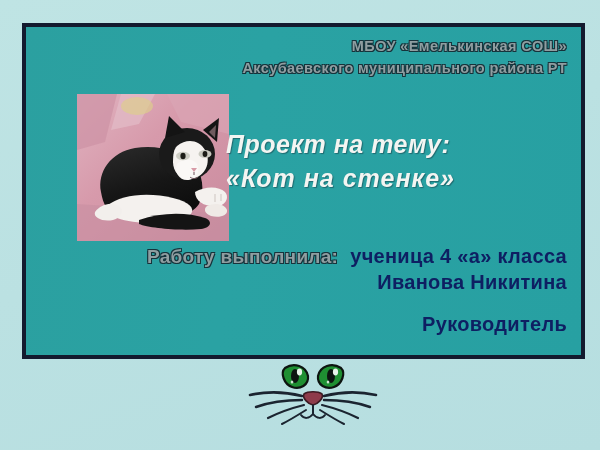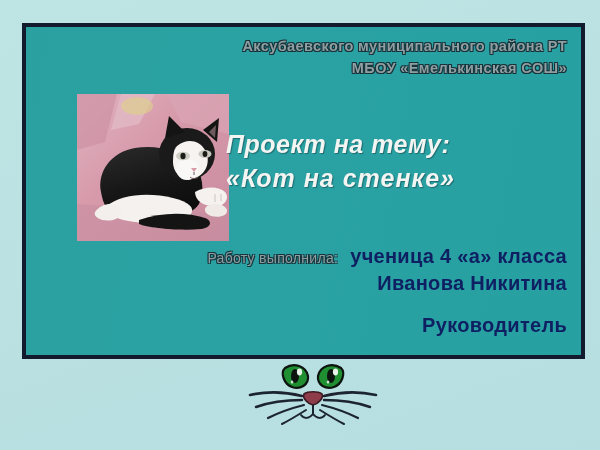--- a/index.html
+++ b/index.html
@@ -104,22 +104,22 @@
     box-sizing: border-box;
     padding-right: 12px;
     text-align: right;
   }
   .credit-group { margin-bottom: 16px; }
   .credit-row {
     line-height: 25px;
     white-space: nowrap;
   }
   .credit-label {
-    font-size: 14px;
-    font-weight: normal;
+    font-size: 19px;
+    font-weight: bold;
     color: #8f9ea1;
     letter-spacing: 0.3px;
     text-shadow:
       -1px -1px 0 #17333b,
        1px -1px 0 #17333b,
       -1px  1px 0 #17333b,
        1px  1px 0 #17333b;
     margin-right: 12px;
     padding-left: 19px;
   }
@@ -142,22 +142,22 @@
   .catface svg { display: block; width: 150px; height: 72px; }
 </style>
 </head>
 <body>
 
 <div class="slide">
 
   <div class="panel">
 
     <div class="header-block">
+      <div class="header-line">МБОУ «Емелькинская  СОШ»</div>
       <div class="header-line">Аксубаевского муниципального района  РТ</div>
-      <div class="header-line">МБОУ «Емелькинская  СОШ»</div>
     </div>
 
     <div class="photo">
       <svg viewBox="0 0 152 147" xmlns="http://www.w3.org/2000/svg" aria-hidden="true">
         <defs>
           <linearGradient id="blanket" x1="0" y1="0" x2="1" y2="1">
             <stop offset="0%" stop-color="#e0b3c0"></stop>
             <stop offset="40%" stop-color="#d79aab"></stop>
             <stop offset="100%" stop-color="#c98b9e"></stop>
           </linearGradient>

